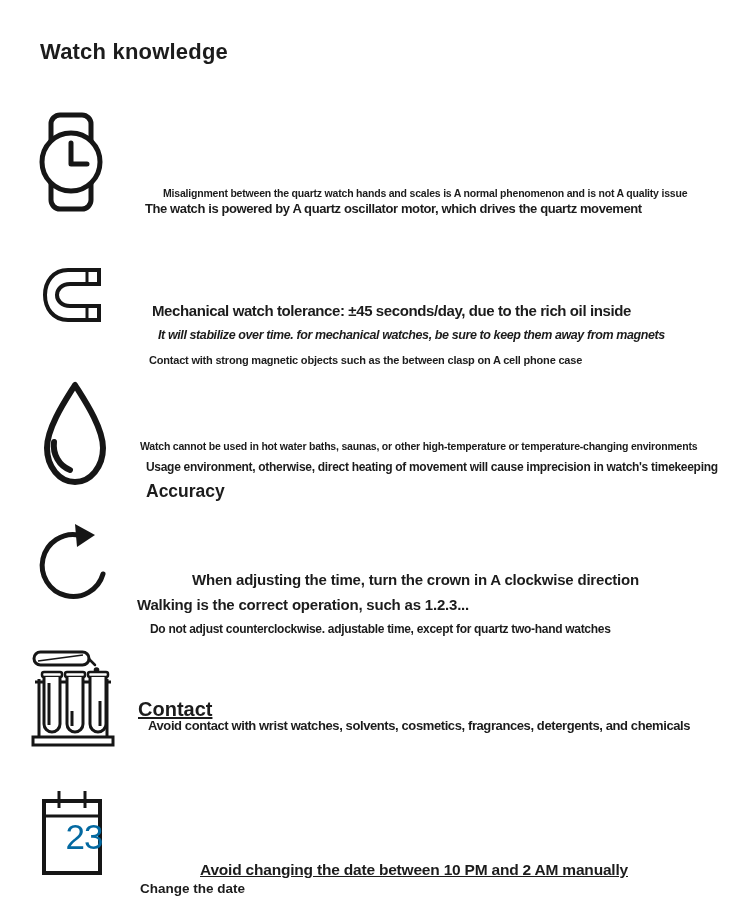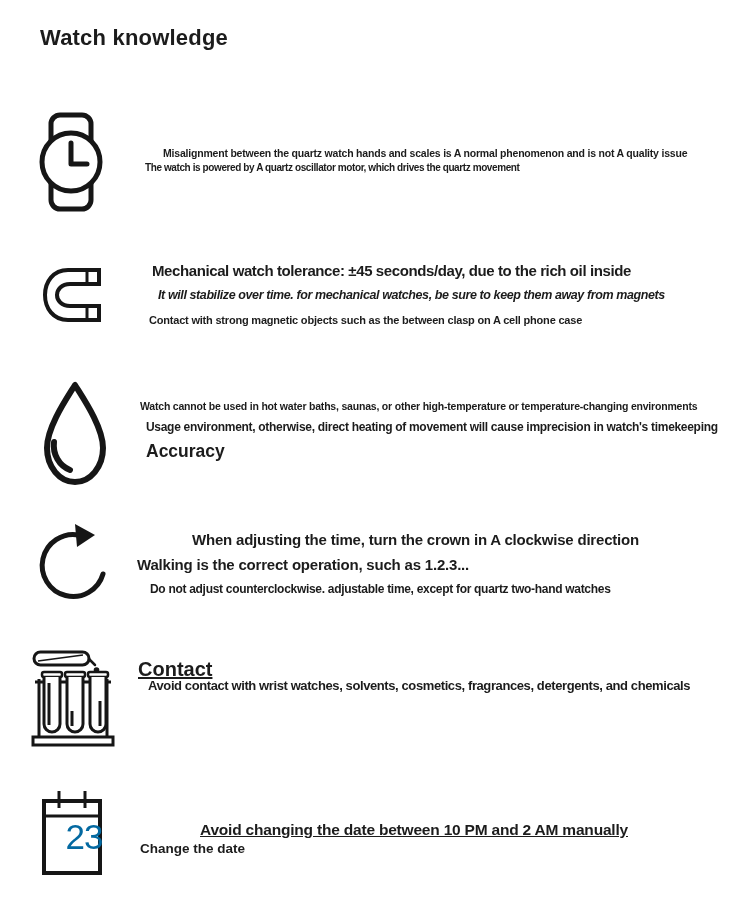--- a/index.html
+++ b/index.html
@@ -1,29 +1,29 @@
 <!DOCTYPE html>
 <html><head>
 <meta charset="utf-8">
 <style>
   html,body{margin:0;padding:0;background:#fff;}
   .canvas{
     position:relative;width:750px;height:909px;background:#ffffff;overflow:hidden;
     font-family:"Liberation Sans","DejaVu Sans",sans-serif;color:#1c1c1c;
   }
-  .line{position:absolute;white-space:nowrap;font-weight:700;color:#1c1c1c;line-height:1.15;}
+  .line{position:absolute;white-space:nowrap;font-weight:700;color:#1c1c1c;line-height:1.15;margin-top:40px;}
   .icon{position:absolute;}
   .icon svg{display:block;}
 
-  .page-title{position:absolute;left:40px;top:25px;font-size:22px;font-weight:700;letter-spacing:.2px;}
+  .page-title{position:absolute;left:40px;top:39px;font-size:22px;font-weight:700;letter-spacing:.2px;}
 
   
   .icon-watch{left:37px;top:112px;}
   .s1-l1{left:163px;top:147px;font-size:10.5px;letter-spacing:-.2px;}
-  .s1-l2{left:145px;top:162px;font-size:10px;letter-spacing:-.4px;}
+  .s1-l2{left:145px;top:162px;font-size:13px;letter-spacing:-.4px;}
 
   
   .icon-magnet{left:40px;top:263px;}
   .s2-l1{left:152px;top:262px;font-size:15px;letter-spacing:-.4px;}
   .s2-l2{left:158px;top:288px;font-size:12.5px;letter-spacing:-.4px;font-style:italic;}
   .s2-l3{left:149px;top:314px;font-size:11px;letter-spacing:-.2px;}
 
   
   .icon-drop{left:40px;top:380px;}
   .s3-l1{left:140px;top:400px;font-size:10.5px;letter-spacing:-.2px;}

